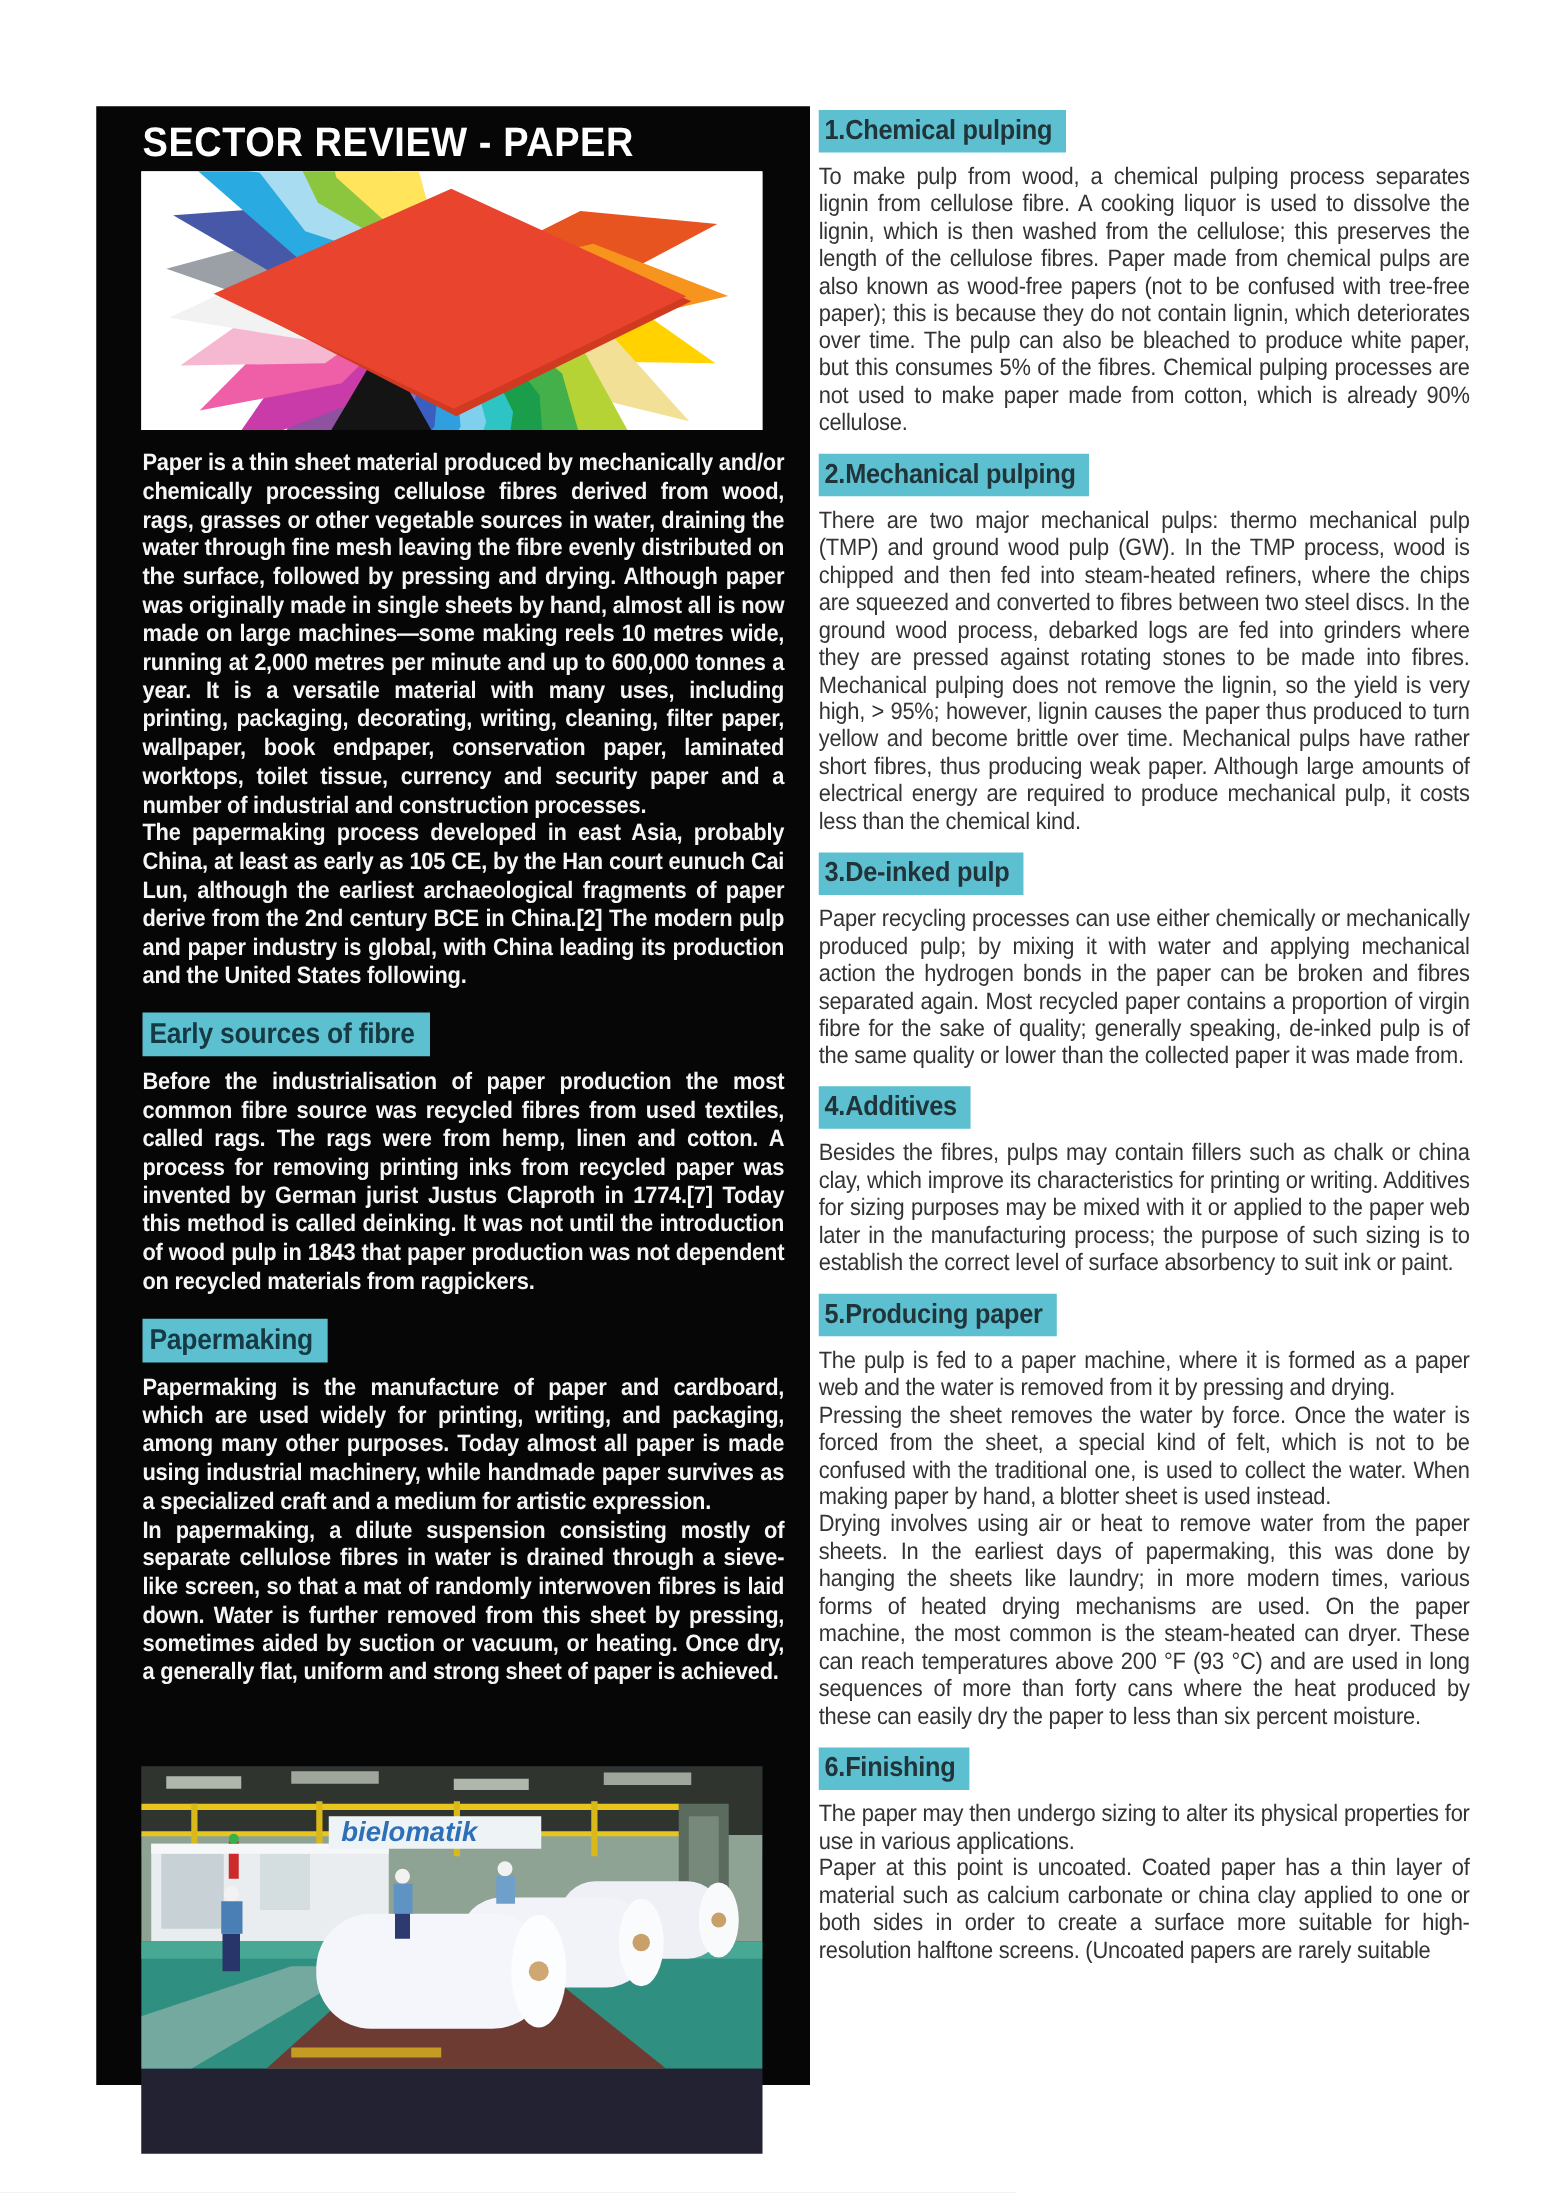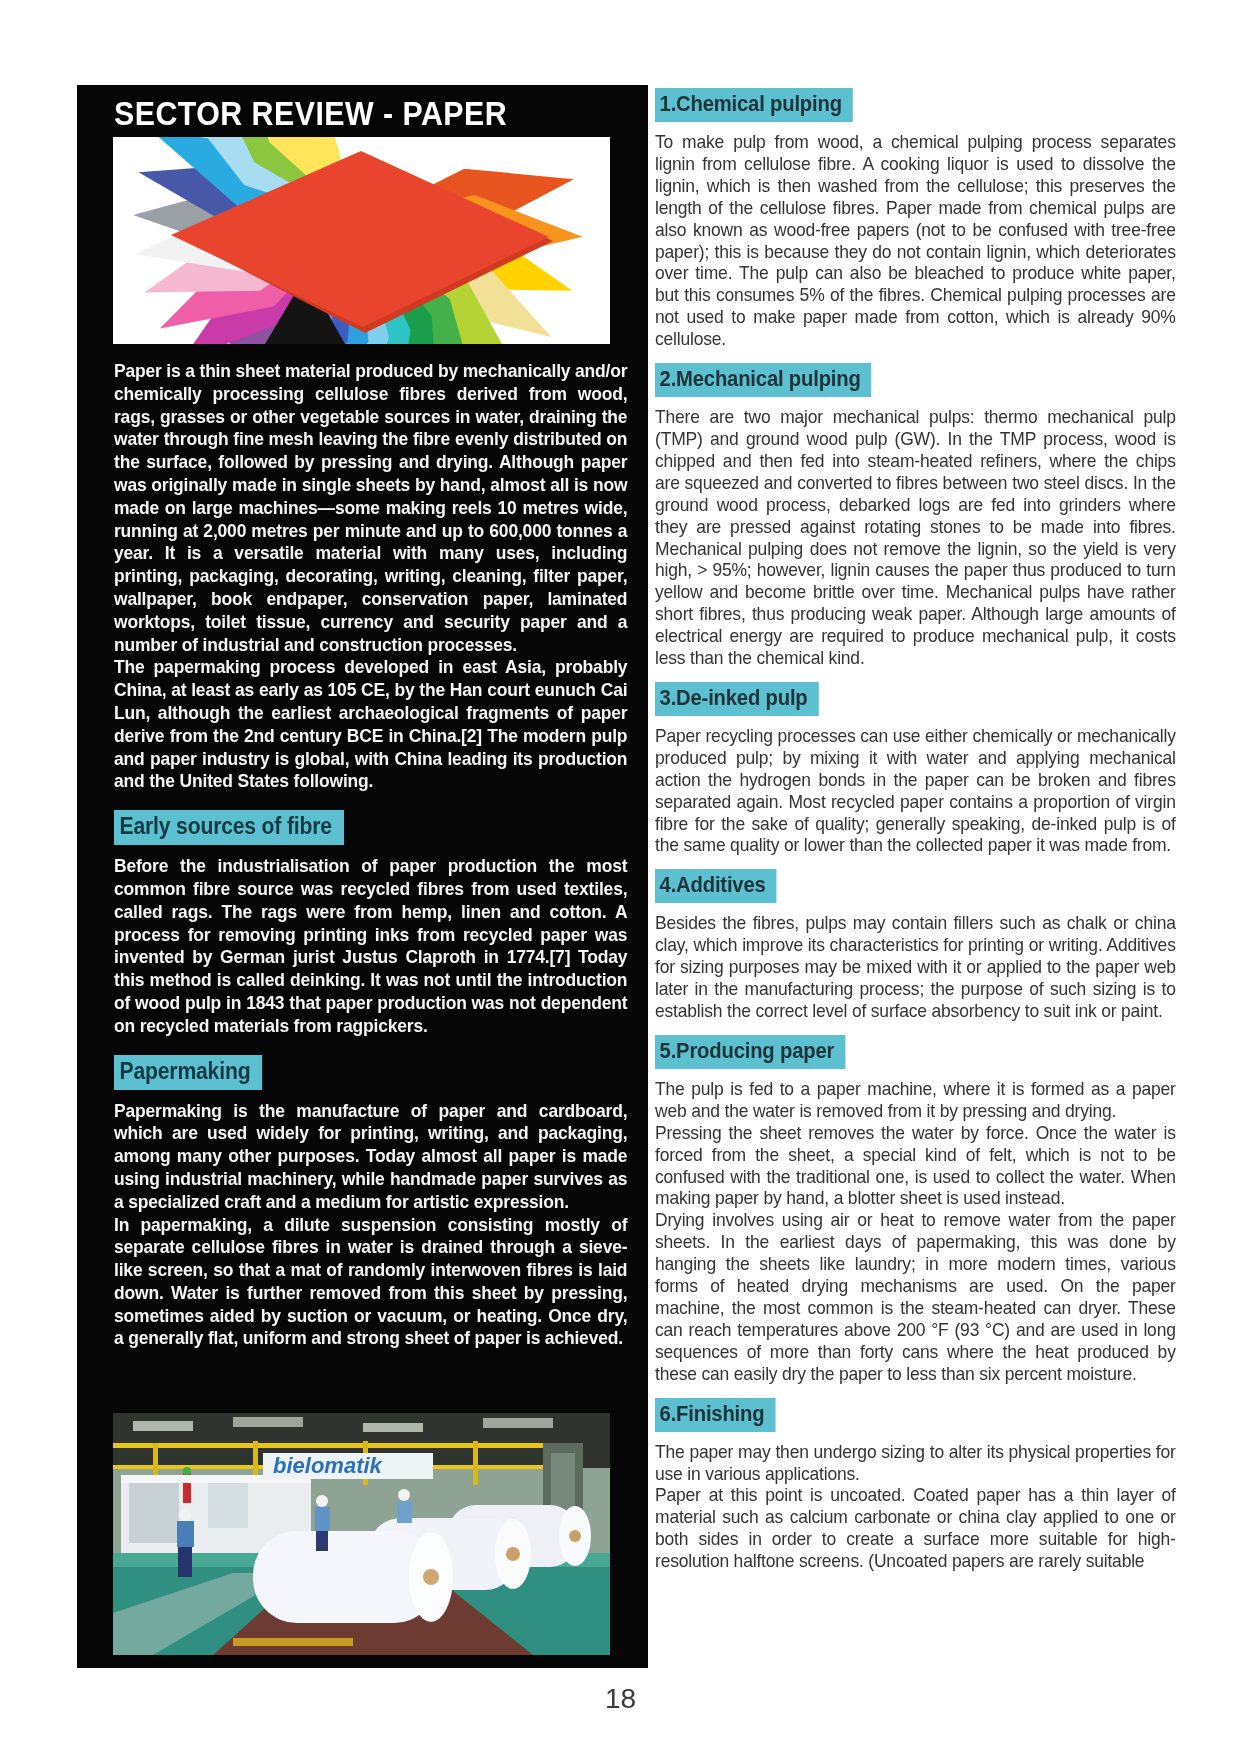--- a/index.html
+++ b/index.html
@@ -53,21 +53,21 @@
     letter-spacing:-0.2px;
   }
   
   .paper-fan-slot{
     position:absolute;left:36px;top:52px;
     width:497px;height:207px;
     background:#ffffff;
   }
   .factory-slot{
     position:absolute;left:36px;top:1328px;
-    width:497px;height:242px;
+    width:497px;height:310px;
     background:#223;
   }
   .paper-fan-slot svg,.factory-slot svg{display:block;}
   
   .right-col{
     position:absolute;left:655px;top:88px;
     width:566px;
     transform:scaleX(0.92);
     transform-origin:0 0;
   }
@@ -278,14 +278,13 @@
 
     <div class="r-heading-row">
       <span class="r-heading-chip">6.Finishing</span>
     </div>
     <div class="right-body">
       <p>The paper may then undergo sizing to alter its physical properties for use in various applications.</p>
       <p>Paper at this point is uncoated. Coated paper has a thin layer of material such as calcium carbonate or china clay applied to one or both sides in order to create a surface more suitable for high-resolution halftone screens. (Uncoated papers are rarely suitable</p>
     </div>
   </div>
 
-  <div class="page-number">18</div>
 </div>
 
 </body></html>

